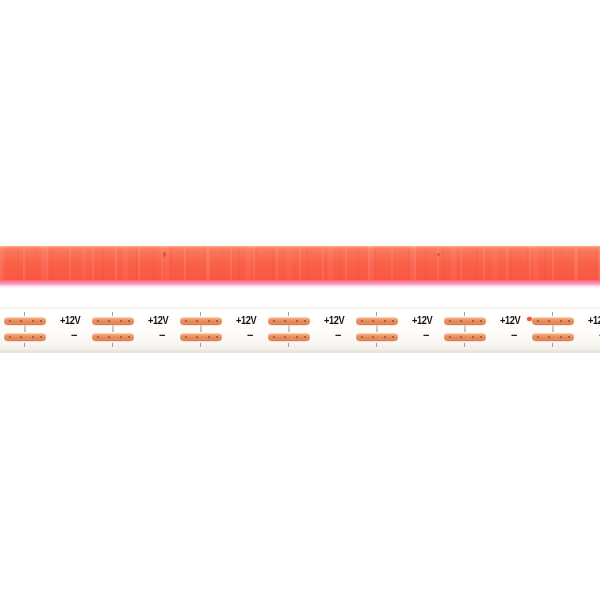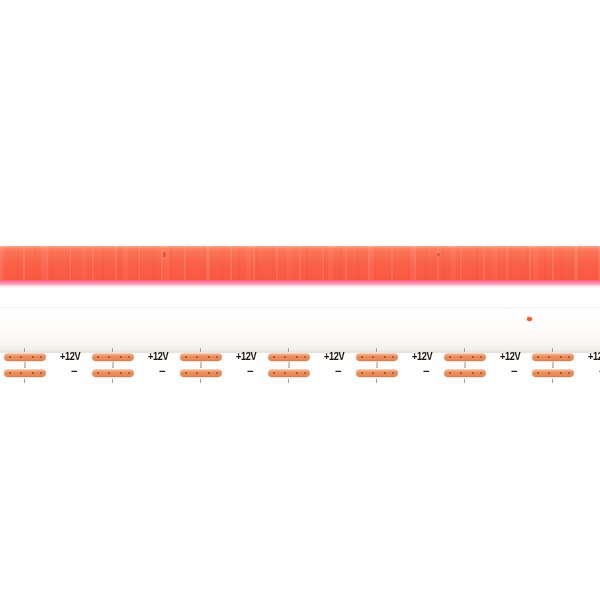--- a/index.html
+++ b/index.html
@@ -86,21 +86,21 @@
   }
   .pcb-top-edge{
     position:absolute;left:0;right:0;top:0;height:2px;
     background:linear-gradient(to bottom, #f2efe9, rgba(255,255,255,0));
   }
   .pcb-bot-edge{
     position:absolute;left:0;right:0;bottom:0;height:3px;
     background:linear-gradient(to bottom, rgba(226,219,210,.55), rgba(255,255,255,0));
   }
   
-  .unit{position:absolute;top:0;height:52px;margin-top:36px;}
+  .unit{position:absolute;top:0;height:52px;}
   .lbl-12v{
     position:absolute;
     top:8px;
     font-size:10px;
     font-weight:700;
     color:#16110f;
     letter-spacing:-0.4px;
     font-family:"Liberation Sans", sans-serif;
     white-space:nowrap;
     transform:scaleX(0.92);

